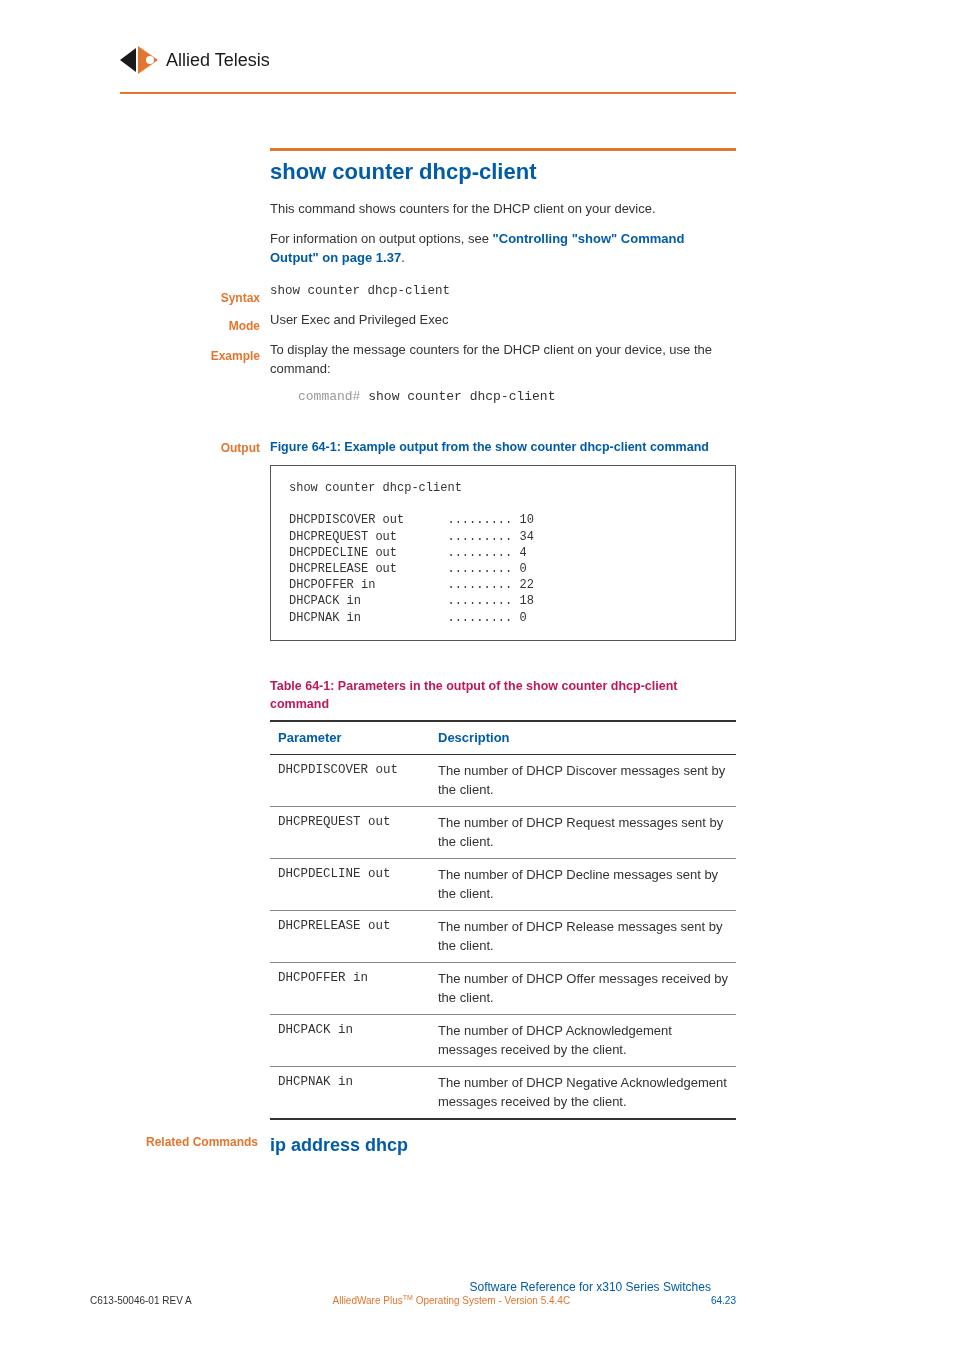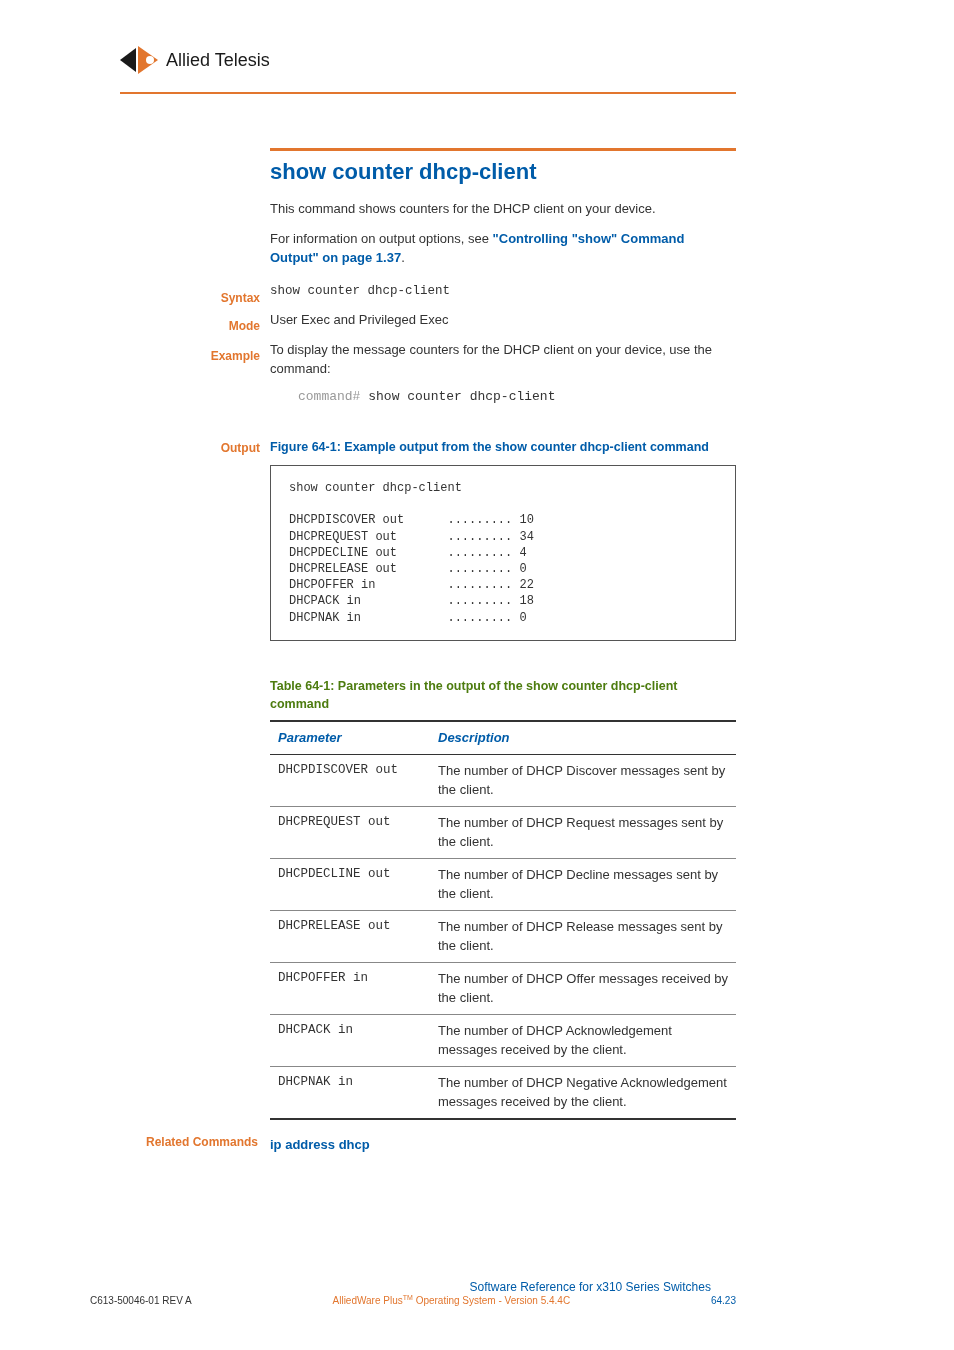--- a/index.html
+++ b/index.html
@@ -13,32 +13,32 @@
   p.intro { font-size: 13px; line-height: 1.5; margin-bottom: 10px; }
   .link { color: #005ca9; font-weight: 600; }
   .row { display: flex; margin-bottom: 10px; align-items: flex-start; }
   .label-col { position: absolute; left: -120px; width: 110px; text-align: right; color: #e2762e; font-weight: 600; font-size: 12px; padding-top: 1px; margin-top: 8px; }
   .body-col { flex: 1; font-size: 13px; line-height: 1.5; }
   .mono { font-family: "Courier New", monospace; font-size: 12.5px; }
   .cmd-block { margin: 8px 0 16px 28px; font-family: "Courier New", monospace; font-size: 13px; }
   .prompt { color: #999; }
   .fig-caption { color: #005ca9; font-weight: 600; font-size: 12.5px; margin: 6px 0 8px 0; }
   .output-box { border: 1px solid #555; padding: 14px 18px; font-family: "Courier New", monospace; font-size: 12px; line-height: 1.35; white-space: pre; margin-bottom: 36px; }
-  .tbl-caption { color: #4d7c0f; font-weight: 600; font-size: 12.5px; margin: 6px 0 6px 0; }
+  .tbl-caption { color: #be185d; font-weight: 600; font-size: 12.5px; margin: 6px 0 6px 0; }
   table.ptable { width: 100%; border-collapse: collapse; font-size: 13px; }
-  table.ptable th { text-align: left; color: #005ca9; font-weight: 700; padding: 6px 8px; border-top: 2px solid #333; border-bottom: 1px solid #333; font-style: italic; }
+  table.ptable th { text-align: left; color: #005ca9; font-weight: 700; padding: 6px 8px; border-top: 2px solid #333; border-bottom: 1px solid #333; }
   table.ptable td { padding: 6px 8px; border-bottom: 1px solid #888; vertical-align: top; }
   table.ptable tr:nth-child(3) td,
   table.ptable tr:nth-child(4) td,
   table.ptable tr:nth-child(5) td { border-bottom: 1px solid #888; }
   table.ptable tr:last-child td { border-bottom: 2px solid #333; }
   table.ptable td:first-child { font-family: "Courier New", monospace; font-size: 12.5px; white-space: nowrap; width: 160px; }
   .related { position: absolute; left: -152px; top: 0; width: 140px; text-align: right; color: #e2762e; font-weight: 600; font-size: 12px; }
   .related-row { position: relative; margin-top: 15px; }
-  .related-link { color: #005ca9; font-weight: 600; font-size: 13px; }
+  .related-link { color: #005ca9; font-weight: 600; font-size: 18px; }
   .footer { position: absolute; bottom: 44px; left: 90px; right: 90px; display: flex; justify-content: space-between; align-items: flex-end; font-size: 10px; color: #333; }
   .footer .center { text-align: center; flex: 1; }
   .footer .center .l1 { color: #005ca9; font-size: 12px; text-align: right; }
   .footer .center .l2 { color: #e2762e; font-size: 10px; }
   .footer .right { color: #005ca9; }
   sup { font-size: 7px; }
 </style>
 </head>
 <body>
 

